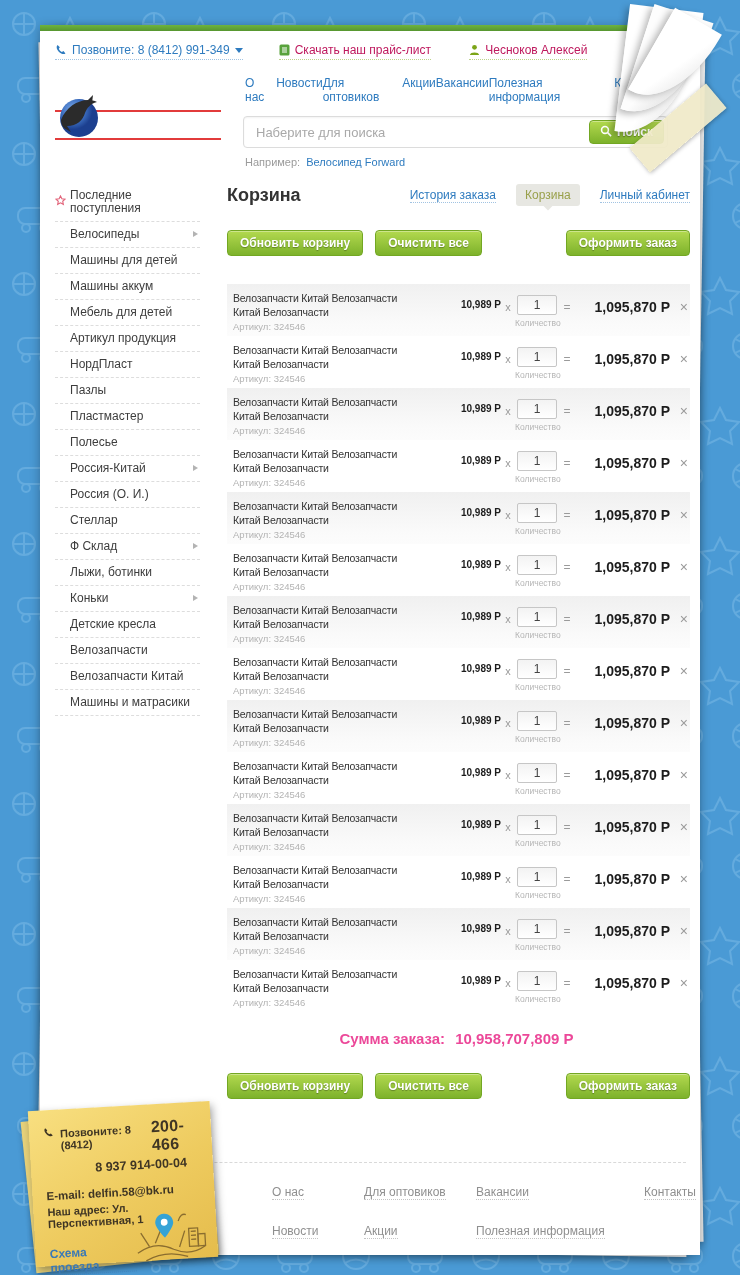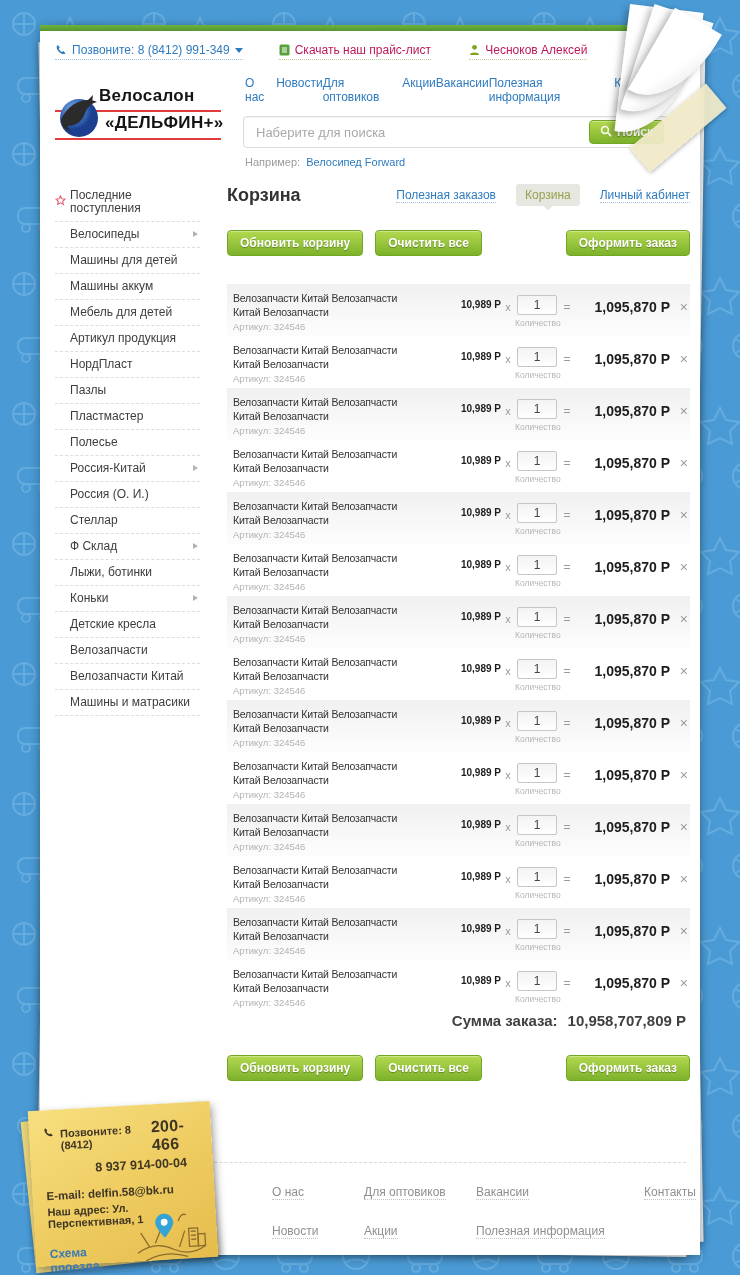--- a/index.html
+++ b/index.html
@@ -74,21 +74,21 @@
   .row-sku { font-size:9.5px; color:#b3b3b3; margin-top:2px; }
   .row-price { width:72px; flex:0 0 72px; text-align:right; font-size:10px; font-weight:bold; color:#1c1c1c; padding-top:8px; white-space:nowrap; }
   .row-x { width:14px; flex:0 0 14px; text-align:center; color:#9a9a9a; font-size:11px; padding-top:10px; }
   .row-qty { width:44px; flex:0 0 44px; text-align:center; padding-top:4px; }
   .qty-input { width:40px; height:20px; text-align:center; font-size:12px; color:#444; border:1px solid #c6c6c6; border-radius:2px; background:linear-gradient(#f3f3f3,#fff); font-family:inherit; }
   .qty-label { font-size:8.5px; color:#b5b5b5; margin-top:3px; }
   .row-eq { width:16px; flex:0 0 16px; text-align:center; color:#9a9a9a; font-size:12px; padding-top:9px; }
   .row-total { width:95px; flex:0 0 95px; text-align:right; font-size:14px; font-weight:bold; color:#1c1c1c; padding-top:8px; white-space:nowrap; }
   .row-remove { width:20px; flex:0 0 20px; text-align:right; color:#9a9a9a; font-size:14px; padding-top:8px; padding-right:2px; cursor:pointer; }
 
-  .total-row { text-align:right; padding-right:4px; font-size:15px; font-weight:bold; color:#404040; }
+  .total-row { text-align:center; margin-top:18px; padding-right:4px; font-size:15px; font-weight:bold; color:#ec4899; }
   .total-row .total-value { margin-left:10px; }
 
   
   .footer { margin-top:auto; padding:0 14px 16px 15px; }
   .footer-sep { border-top:1px dashed #d9d9d9; }
   .footer-links { display:grid; grid-template-columns:92px 112px 168px 1fr; row-gap:24px; margin:22px 0 0 217px; }
   .footer-link { color:#8f8f8f; font-size:12px; text-decoration:none; border-bottom:1px dotted #c4c4c4; width:max-content; }
   .footer-bottom { display:flex; justify-content:space-between; align-items:baseline; margin:42px 0 0 222px; font-size:12px; color:#b3b3b3; }
   .credit a { font-size:12px; border-bottom:none; font-weight:bold; }
 
@@ -191,24 +191,20 @@
                 <stop offset="0" stop-color="#86b4ef"></stop>
                 <stop offset=".6" stop-color="#3d6fc0"></stop>
                 <stop offset="1" stop-color="#1c3f8f"></stop>
               </radialGradient>
             </defs>
           <circle cx="22" cy="26" r="19" fill="url(#ball)"></circle>
           <path d="M4 28 C10 12 28 4 40 10 C33 12 30 16 28 21 C26 28 20 34 10 34 L14 40 L7 36 C5 34 4 31 4 28 Z" fill="#2b2b2b"></path>
           <path d="M30 9 L36 3 L35 11 Z" fill="#2b2b2b"></path>
         </svg>
       </div>
-      <div class="logo-text">
-        <div class="logo-line1">Велосалон</div>
-        <div class="logo-line2">«ДЕЛЬФИН+»</div>
-      </div>
     </div>
     <div class="header-right">
       <div class="nav">
 
       <a class="blue-link">О нас</a>
           <a class="blue-link">Новости</a>
           <a class="blue-link">Для оптовиков</a>
           <a class="blue-link">Акции</a>
           <a class="blue-link">Вакансии</a>
           <a class="blue-link">Полезная информация</a>
@@ -434,21 +430,21 @@
           <span class="side-label">Машины и матрасики</span>
           <span class="side-arrow" style="visibility: hidden;"></span>
         </div>
       </div>
 
     <div class="main">
       <div class="main-head">
         <div class="page-title">Корзина</div>
         <div class="tabs">
 
-            <a class="tab"><span>Полезная заказов</span></a>
+            <a class="tab"><span>История заказа</span></a>
 
             <a class="tab tab-active"><span>Корзина</span><span class="tab-tail"></span></a>
 
             <a class="tab"><span>Личный кабинет</span></a>
           </div>
       </div>
 
       <div class="btn-row">
         <button class="btn">Обновить корзину</button>
         <button class="btn">Очистить все</button>

